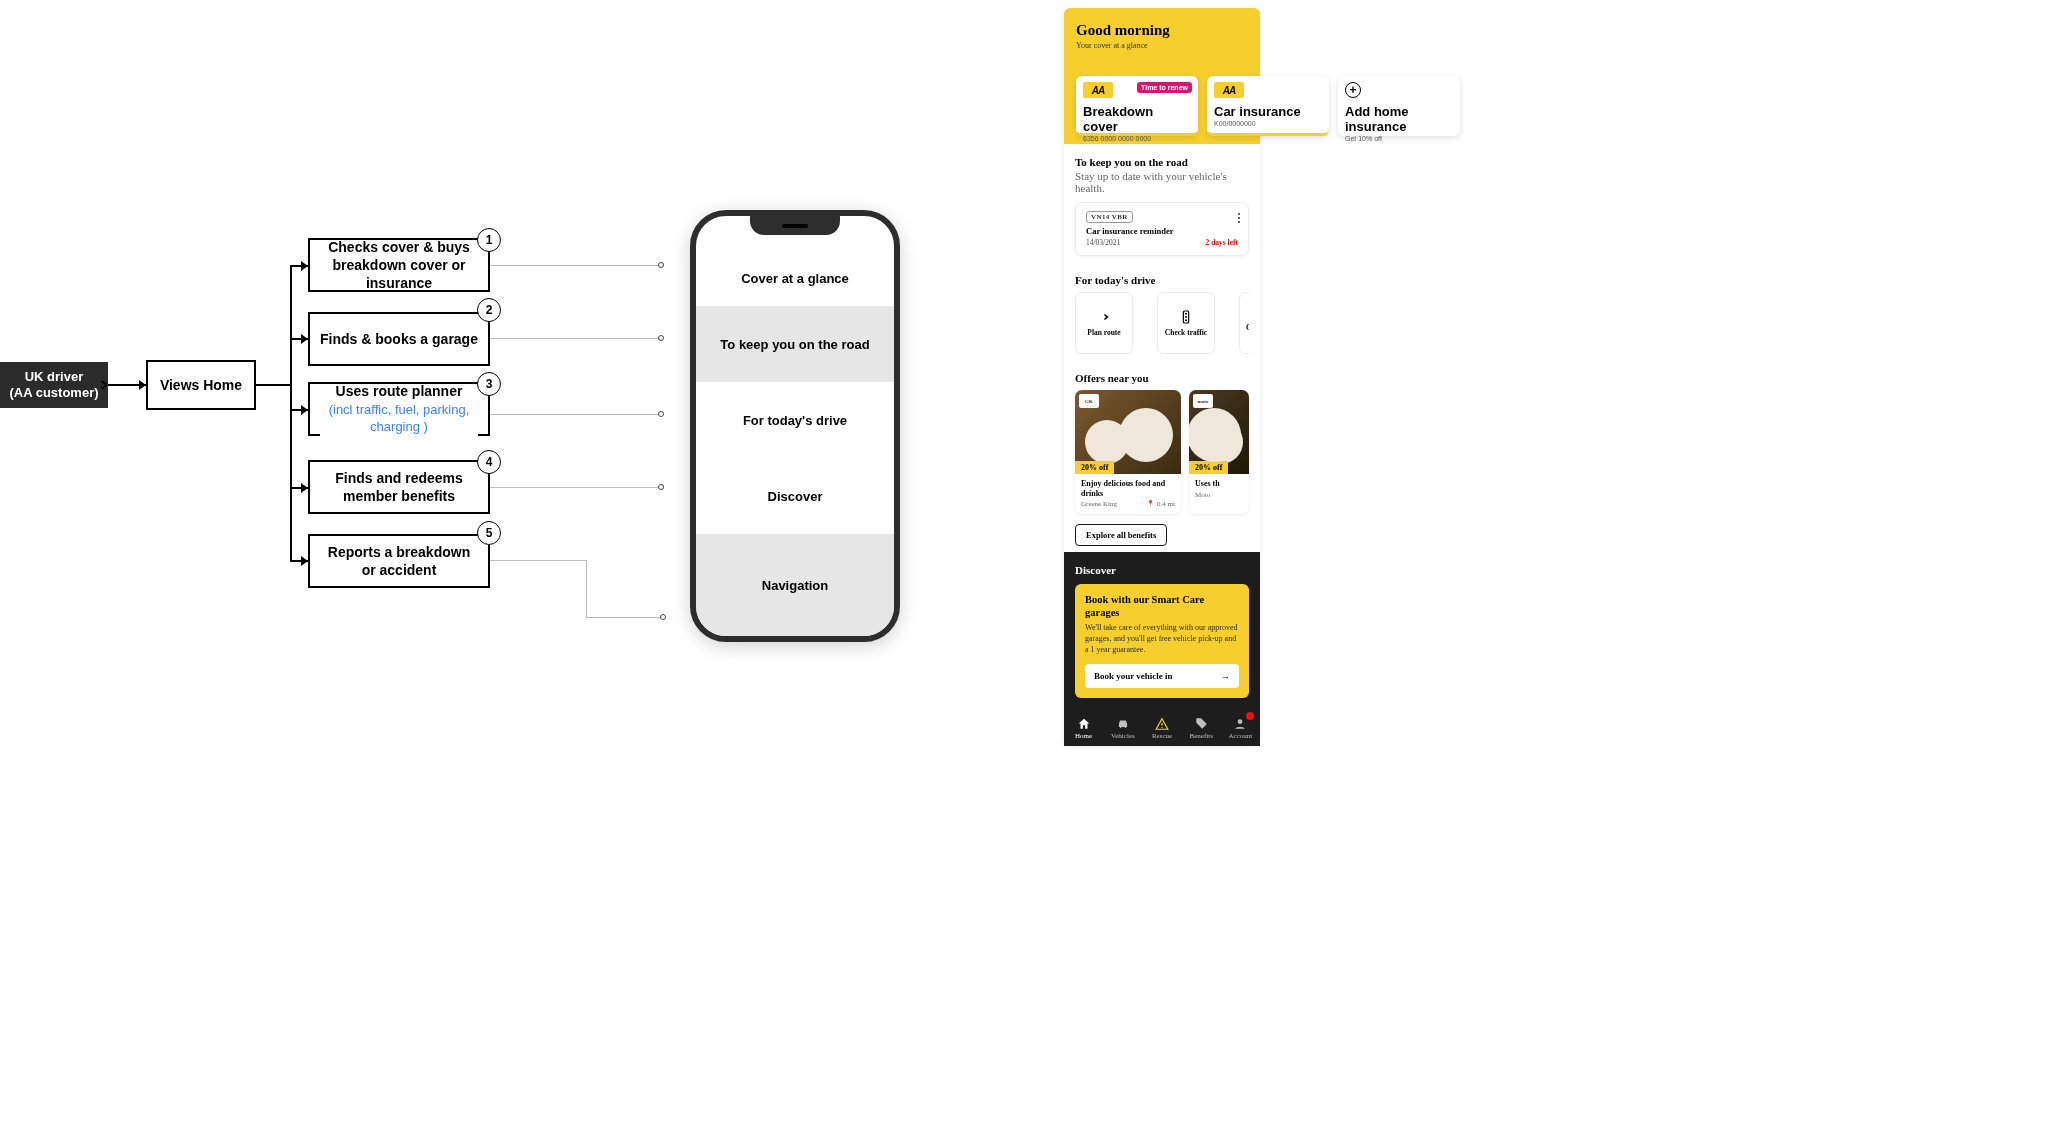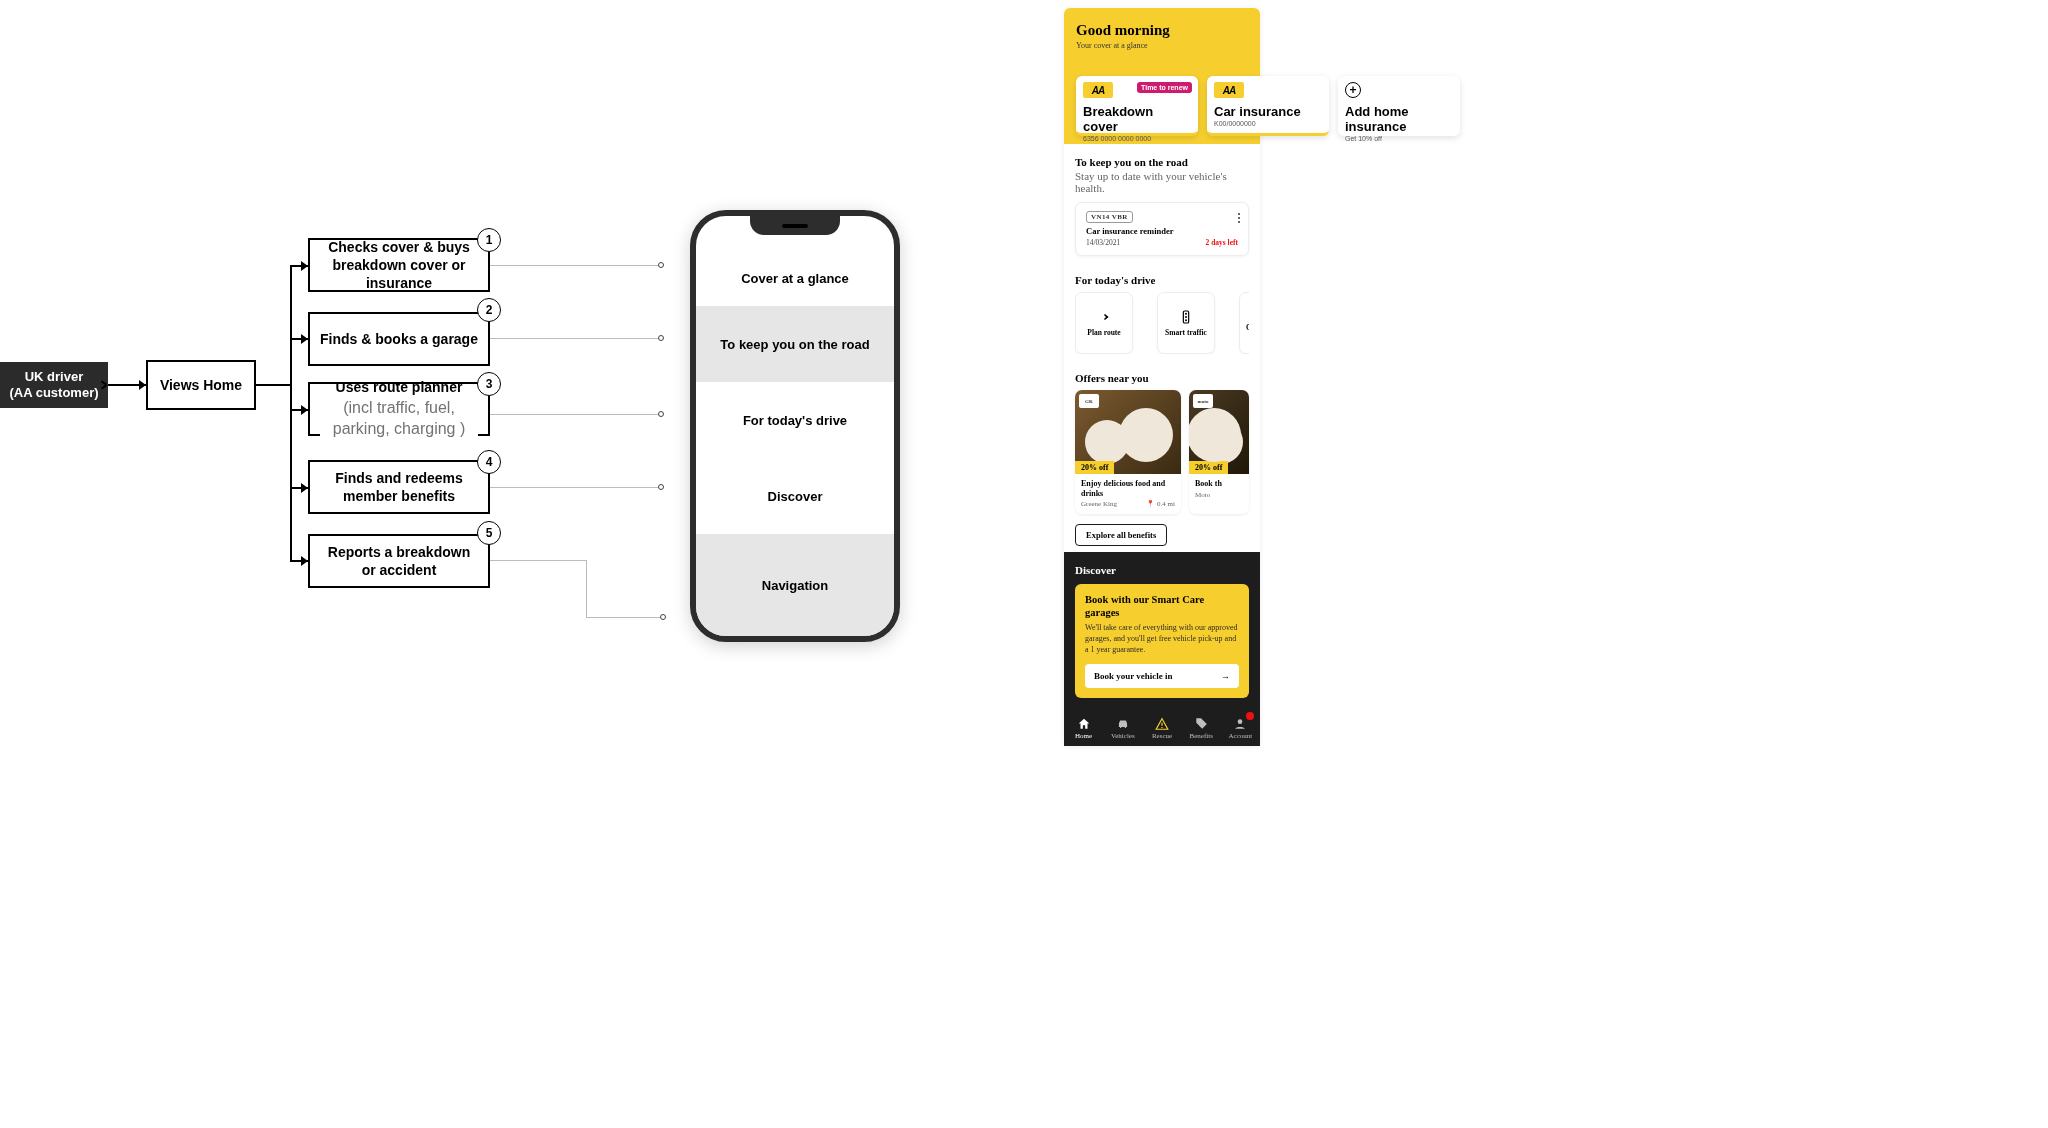--- a/index.html
+++ b/index.html
@@ -5,21 +5,21 @@
   html,body{margin:0;padding:0;background:#fff;font-family:-apple-system,BlinkMacSystemFont,"Segoe UI",Arial,sans-serif;color:#000}
   *{box-sizing:border-box}
   .stage{position:relative;width:2048px;height:1128px}
 
   
   .actor{position:absolute;left:0;top:362px;width:108px;height:46px;background:#2b2b2b;color:#fff;
          font-size:13px;font-weight:700;display:flex;align-items:center;justify-content:center;
          text-align:center;line-height:1.25}
   .box{position:absolute;border:2px solid #000;background:#fff;display:flex;align-items:center;
        justify-content:center;text-align:center;font-size:14px;font-weight:700;line-height:1.3;padding:4px 10px}
-  .box.sub{position:static;display:block;font-size:16px;font-weight:400;margin-top:2px;color:#737373}
+  .box.sub{position:static;display:block;font-size:13px;font-weight:400;margin-top:2px;color:#3b82f6}
   .home{left:146px;top:360px;width:110px;height:50px}
   .task{left:308px;width:182px;height:54px}
   .t1{top:238px}
   .t2{top:312px}
   .t3{top:382px}
   .t4{top:460px}
   .t5{top:534px}
   .badge{position:absolute;width:24px;height:24px;border:1.6px solid #000;border-radius:50%;background:#fff;
          font-size:12px;font-weight:700;display:flex;align-items:center;justify-content:center;z-index:3}
   .b1{left:477px;top:228px}.b2{left:477px;top:298px}.b3{left:477px;top:372px}
@@ -283,21 +283,21 @@
             </svg>
           <span>Plan route</span>
         </div>
         <div class="tile">
           <svg viewBox="0 0 24 24">
               <rect x="8" y="3" width="8" height="18" rx="2" fill="none" stroke="#000" stroke-width="1.8"></rect>
               <circle cx="12" cy="7" r="1.5" fill="#000"></circle>
               <circle cx="12" cy="12" r="1.5" fill="#000"></circle>
               <circle cx="12" cy="17" r="1.5" fill="#000"></circle>
             </svg>
-          <span style="white-space:pre-line">Smart traffic</span>
+          <span style="white-space:pre-line">Check traffic</span>
         </div>
         <div class="tile" style="margin-right:-30px">
           <svg viewBox="0 0 24 24">
               <path fill="none" stroke="#000" stroke-width="1.8" d="M5 4h8v16H5zM13 8h3l2 2v7a1.5 1.5 0 01-3 0v-5h-2"></path>
             </svg>
           <span style="white-space:pre-line">Compare fuel prices</span>
         </div>
       </div>
     </div>
 
@@ -313,21 +313,21 @@
           <div class="meta">
             <span>Greene King</span>
             <span>📍 <span>0.4 mi</span></span>
           </div>
         </div>
         <div class="offer" style="width:60px;flex:0 0 60px">
           <div class="img" style="background:linear-gradient(135deg,#4b3a22,#1f1708)">
             <div class="brand">moto</div>
             <div class="tag">20% off</div>
           </div>
-          <div class="cap">Book th</div>
+          <div class="cap">Uses th</div>
           <div class="meta">
               <span>Moto</span>
             </div>
         </div>
       </div>
       <div class="btn-outline"><span>Explore all benefits</span></div>
     </div>
 
     <div class="discover">
       <h2>Discover</h2>

